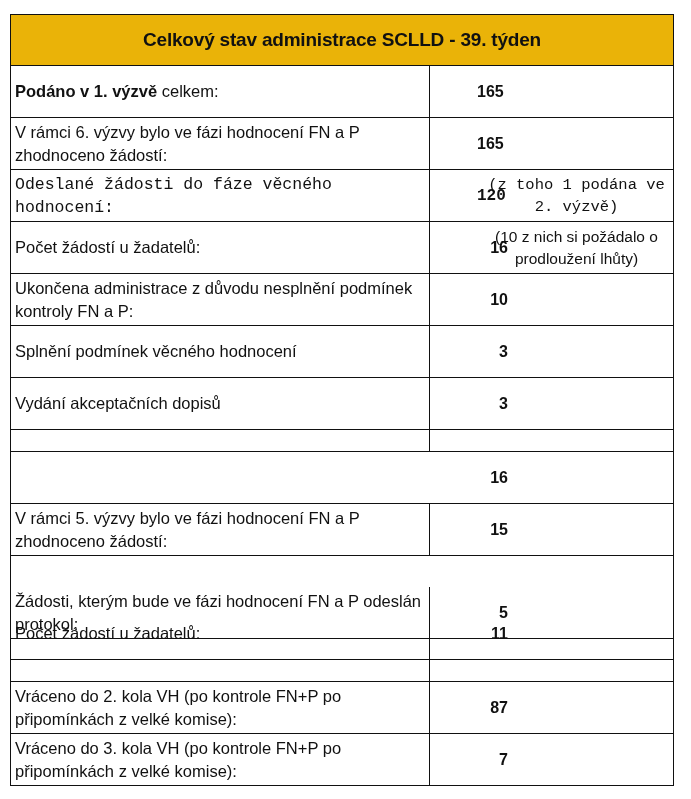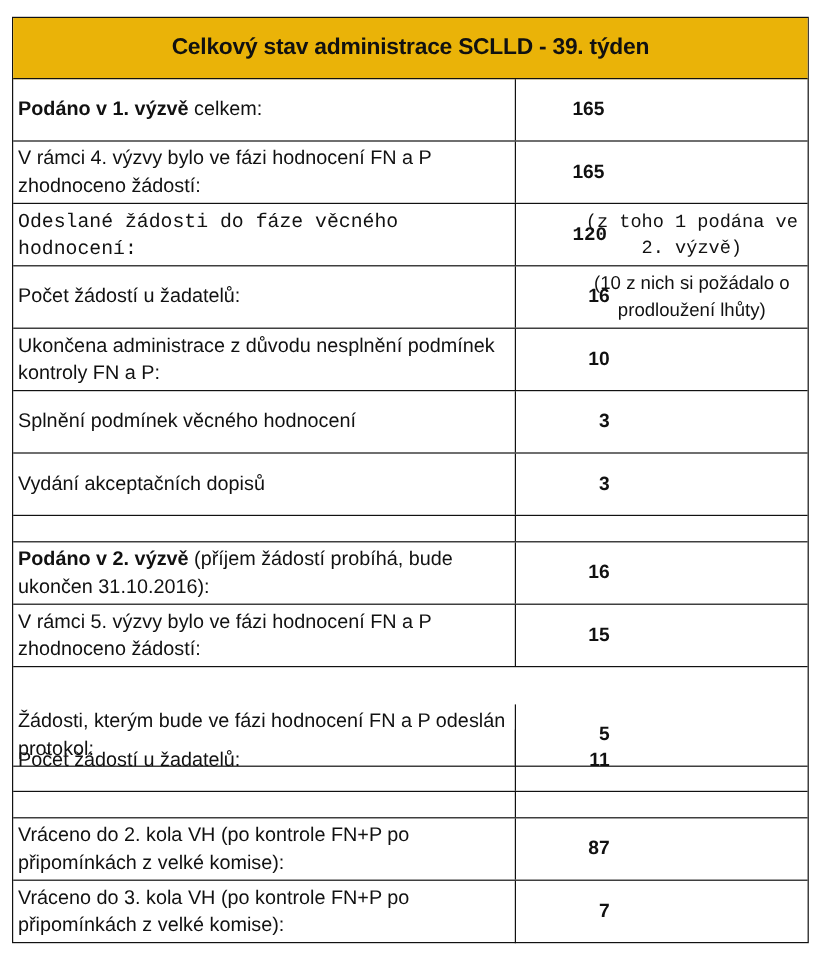--- a/index.html
+++ b/index.html
@@ -35,21 +35,21 @@
       <div class="row" style="top: 51px; height: 52px;">
         <div class="c1">
           <span><b>Podáno v 1. výzvě</b><span> celkem:</span></span>
         </div>
         <div class="c2">
           <div class="num wide">165</div>
         </div>
       </div>
       <div class="row" style="top: 103px; height: 52px;">
         <div class="c1">
-          <span><span>V rámci 4. výzvy bylo ve fázi hodnocení FN a P zhodnoceno žádostí:</span></span>
+          <span><span>V rámci 6. výzvy bylo ve fázi hodnocení FN a P zhodnoceno žádostí:</span></span>
         </div>
         <div class="c2">
           <div class="num wide">165</div>
         </div>
       </div>
       <div class="row" style="top: 155px; height: 52px; font-family: Liberation Mono, monospace;">
         <div class="c1">
           <span><span>Odeslané žádosti do fáze věcného hodnocení:</span></span>
         </div>
         <div class="c2">
@@ -92,23 +92,20 @@
       </div>
       <div class="row" style="top: 415px; height: 22px;">
         <div class="c1">
           <span><span></span></span>
         </div>
         <div class="c2">
           <div class="num"></div>
         </div>
       </div>
       <div class="row" style="top: 437px; height: 52px;">
-        <div class="c1">
-          <span><b>Podáno v 2. výzvě</b><span> (příjem žádostí probíhá, bude ukončen 31.10.2016):</span></span>
-        </div>
         <div class="c2">
           <div class="num">16</div>
         </div>
       </div>
       <div class="row" style="top: 489px; height: 52px;">
         <div class="c1">
           <span><span>V rámci 5. výzvy bylo ve fázi hodnocení FN a P zhodnoceno žádostí:</span></span>
         </div>
         <div class="c2">
           <div class="num">15</div>

